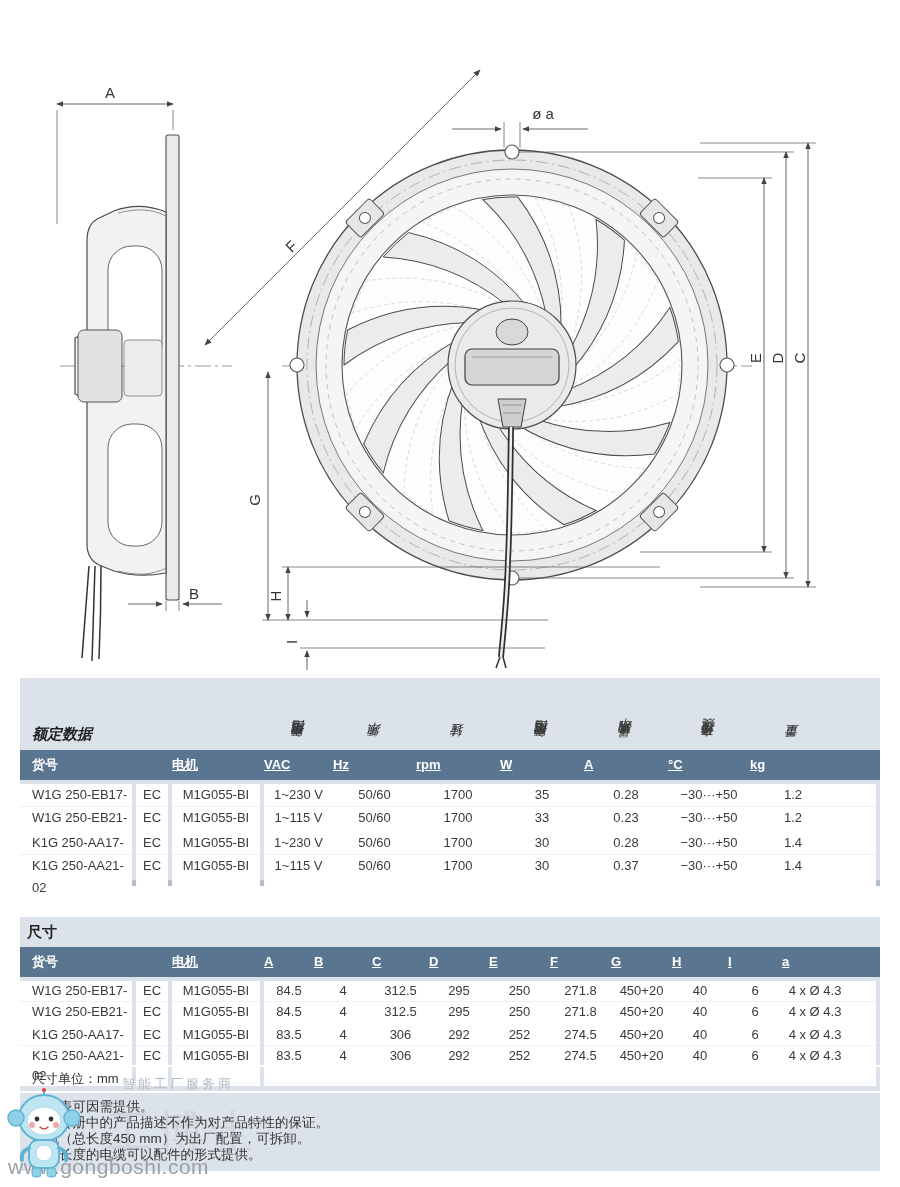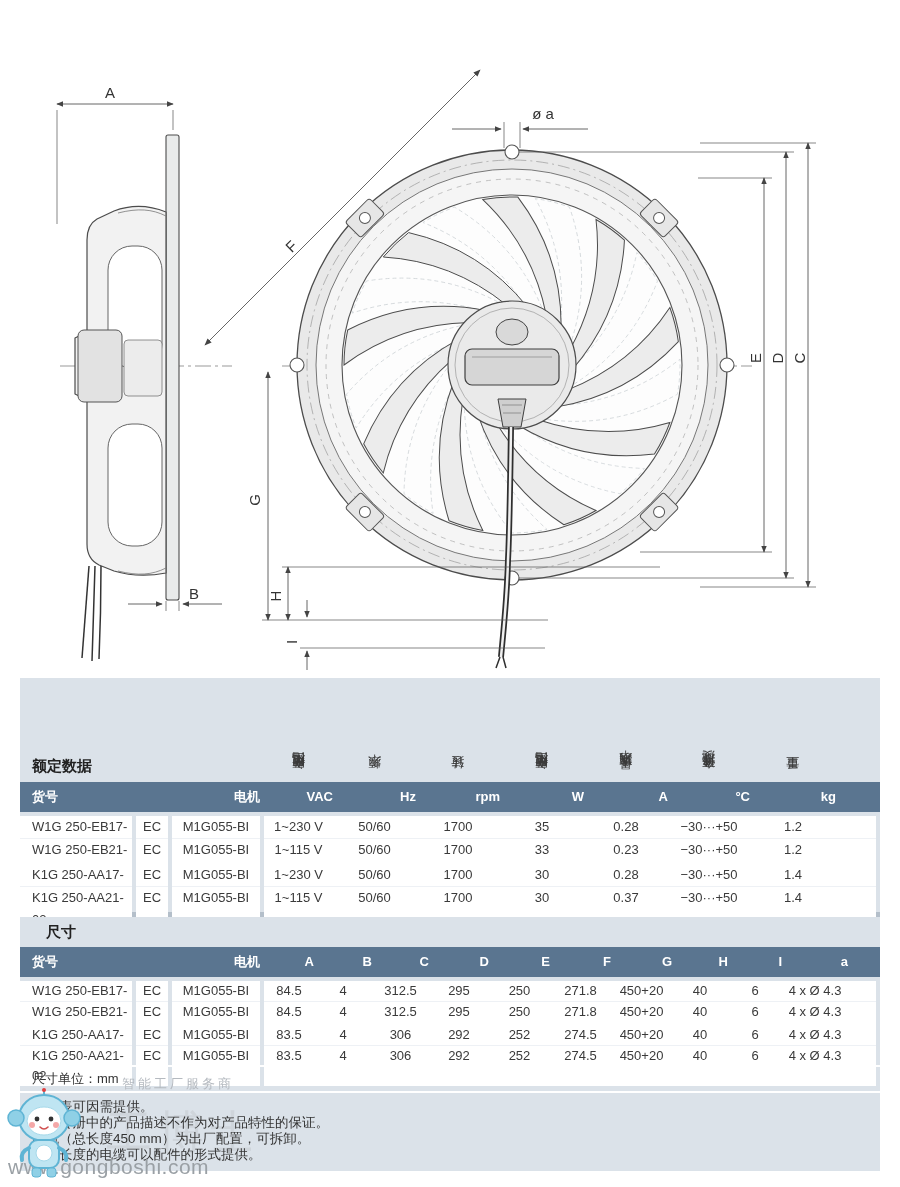--- a/index.html
+++ b/index.html
@@ -8,38 +8,38 @@
   svg text{font-family:"Liberation Sans","DejaVu Sans",sans-serif;}
 
   
   .tblock{position:absolute;left:20px;width:860px;background:#dbe2e9;}
   .t1-grid,.t2-grid{display:grid;grid-template-columns:112px 32px 88px 612px;column-gap:4px;}
   .t1-num{display:grid;grid-template-columns:69px 83px 84px 84px 84px 82px 86px 1fr;}
   .t2-num{display:grid;grid-template-columns:50px 58px 57px 60px 61px 61px 61px 56px 54px 66px 1fr;}
   .hbar{background:#5a7590;height:30px;color:#ffffff;font-weight:bold;font-size:13px;}
   .hbar span{line-height:30px;}
   .h-part{padding-left:12px;}
-  .h-motor,.h-unit{text-align:right;}
+  .h-motor,.h-unit{text-align:left;text-decoration:underline;}
   .tbl-title{position:absolute;left:12px;bottom:6px;font-size:15px;font-weight:bold;color:#222;}
-  .rotzone{position:relative;height:104px;}
+  .rotzone{position:relative;height:72px;font-style:italic;}
   .rz-num{position:absolute;left:244px;right:0;top:0;bottom:2px;}
   .rz-num .rcell{display:flex;align-items:flex-end;justify-content:center;}
   .rot-label{writing-mode:vertical-rl;transform:rotate(180deg);font-size:13px;color:#3a3a3a;
              letter-spacing:1px;line-height:14px;}
   .gap4{height:4px;}
   .rows .trow{height:22px;line-height:22px;font-size:13px;color:#3a3a3a;}
   .rows2 .trow{height:20px;line-height:20px;font-size:13px;color:#3a3a3a;}
   .cell{background:#fff;box-sizing:border-box;}
   .cell.part{padding-left:12px;}
   .cell.ec,.cell.motor{text-align:center;}
   .nums span{text-align:center;display:block;}
   .rows .trow:nth-of-type(2n) .cell,.rows2 .trow:nth-of-type(2n) .cell{border-top:1px solid #eef1f5;}
   .rows .trow:nth-of-type(3),.rows2 .trow:nth-of-type(3){margin-top:4px;}
   .band{height:6px;background:#b4bfca;}
-  .t2-title{height:30px;line-height:30px;padding-left:26px;font-size:15px;font-weight:bold;color:#222;}
+  .t2-title{height:30px;line-height:30px;padding-left:7px;font-size:15px;font-weight:bold;color:#222;}
   .wline{height:2px;background:#fff;}
   .unitrow{height:24px;line-height:24px;padding-left:12px;font-size:13px;color:#333;}
   .notes{padding:6px 0 8px 12px;position:relative;z-index:2;}
   .note-line{font-size:13.5px;line-height:16px;color:#333;}
 
   
   .wm-brand{position:absolute;left:106px;top:1102px;font-size:46px;font-weight:normal;color:#c6cbd0;
             opacity:.55;letter-spacing:6px;z-index:1;}
   .wm-slogan{position:absolute;left:122px;top:1075px;font-size:13px;color:#b5bac0;letter-spacing:3px;z-index:3;}
   .wm-site{position:absolute;left:8px;top:1155px;font-size:21px;color:#9aa0a5;letter-spacing:.5px;z-index:3;}

